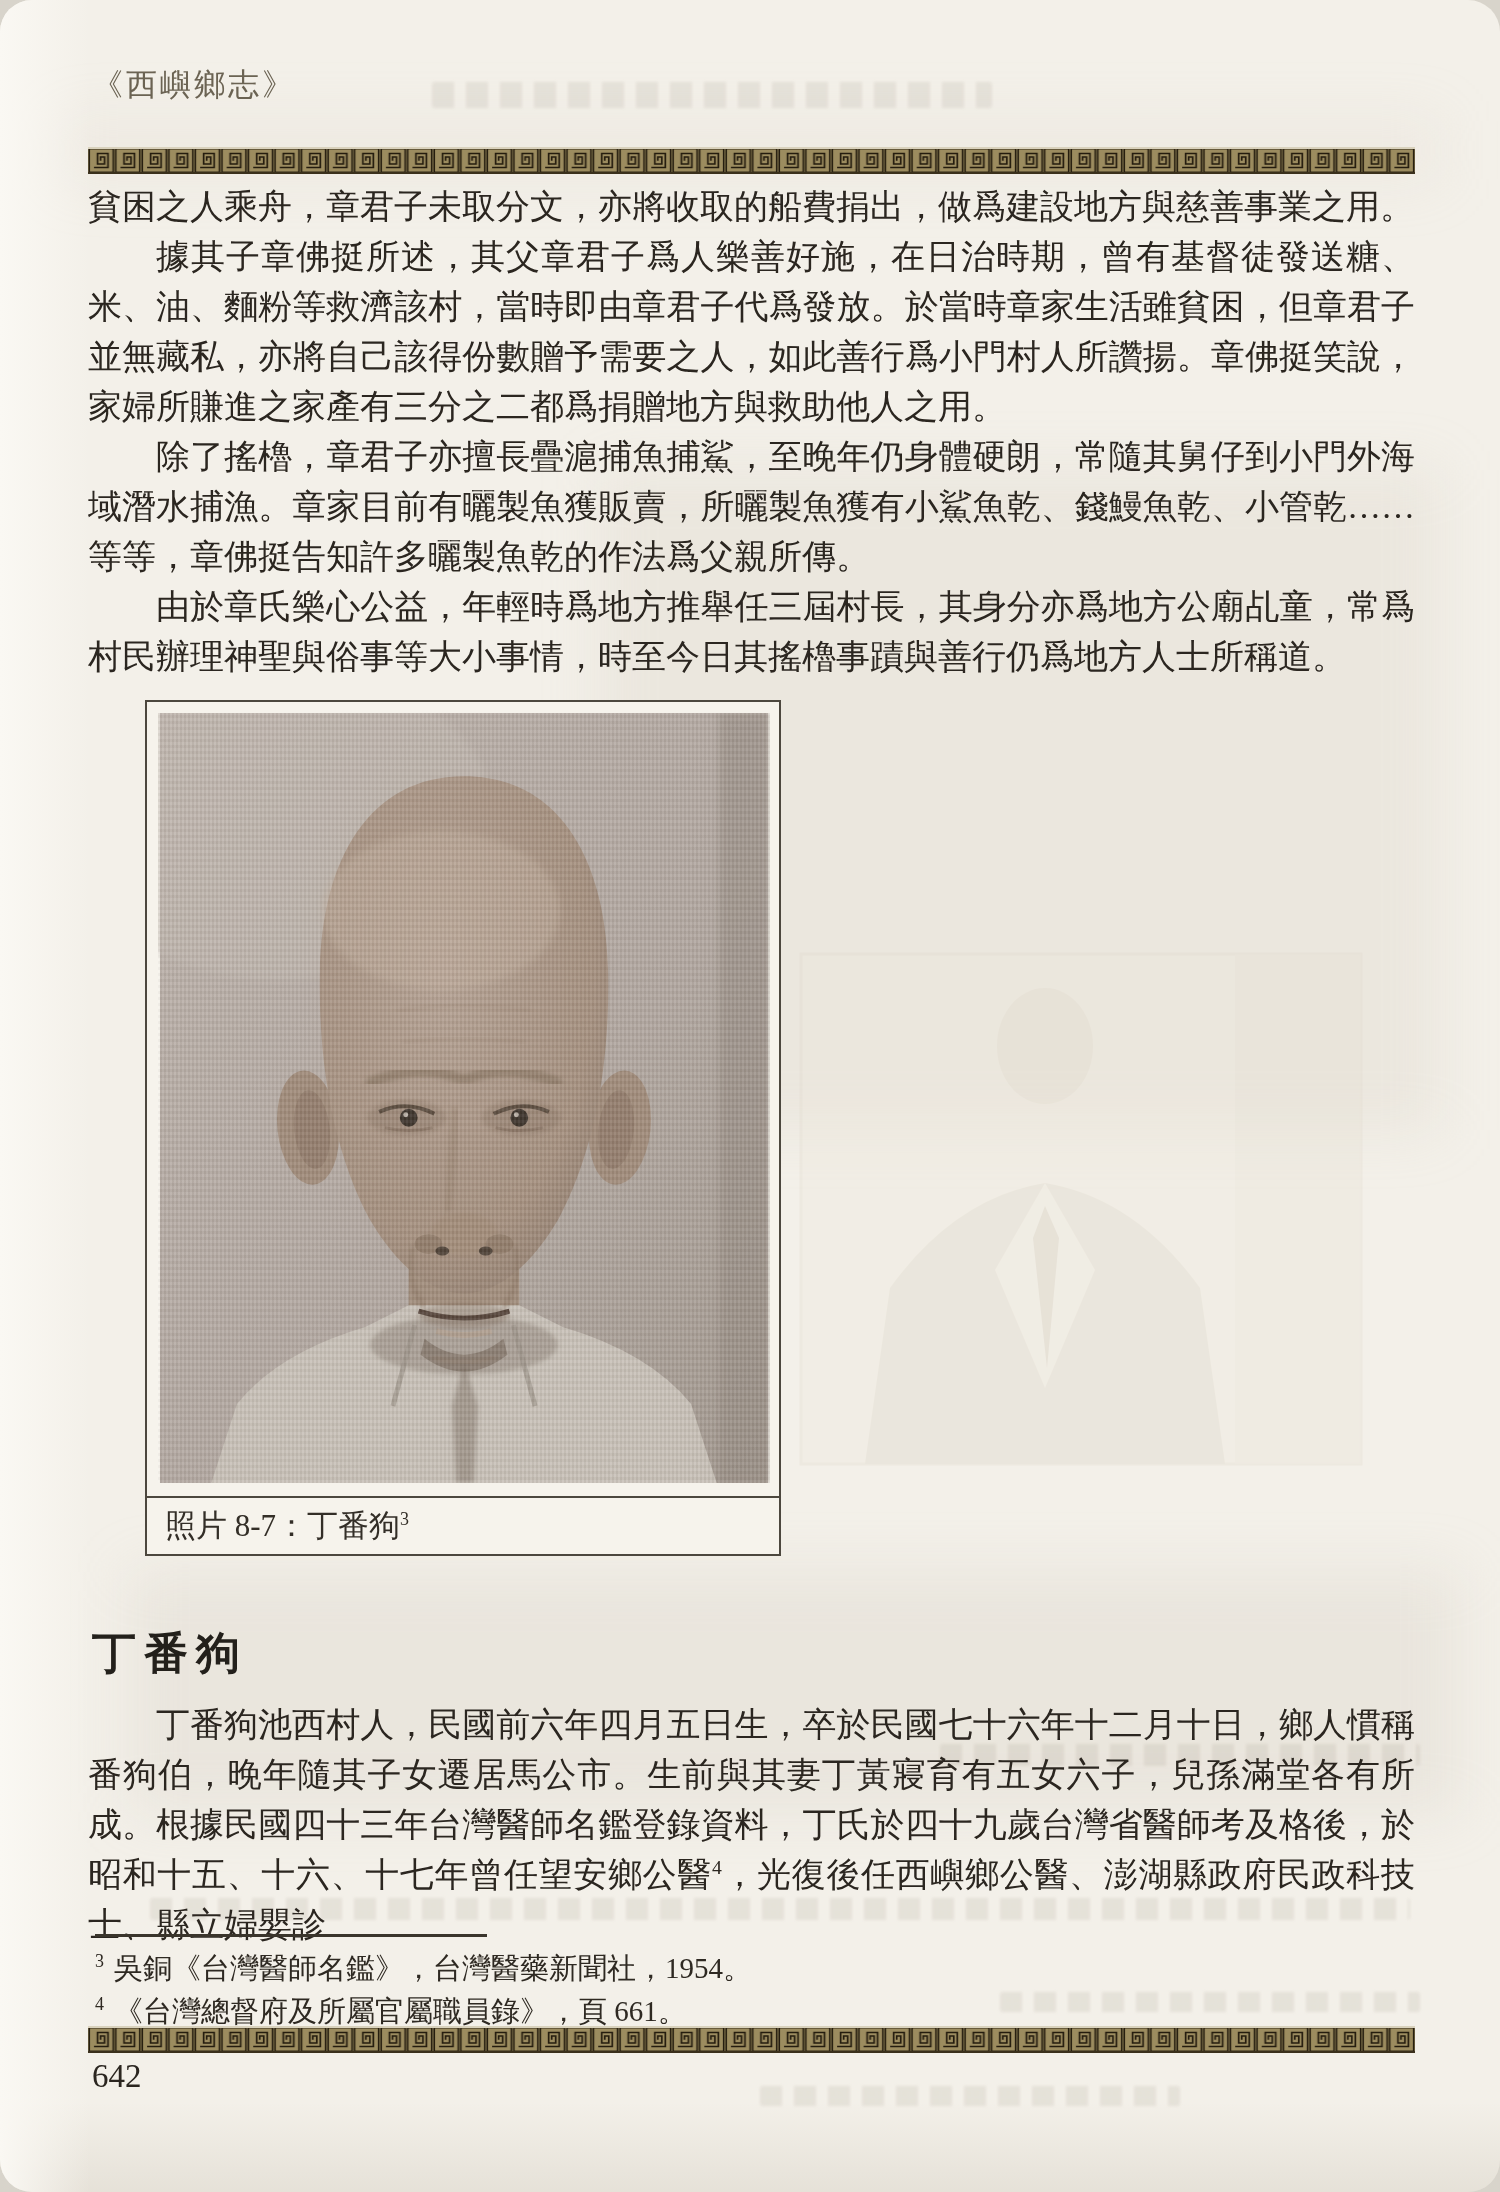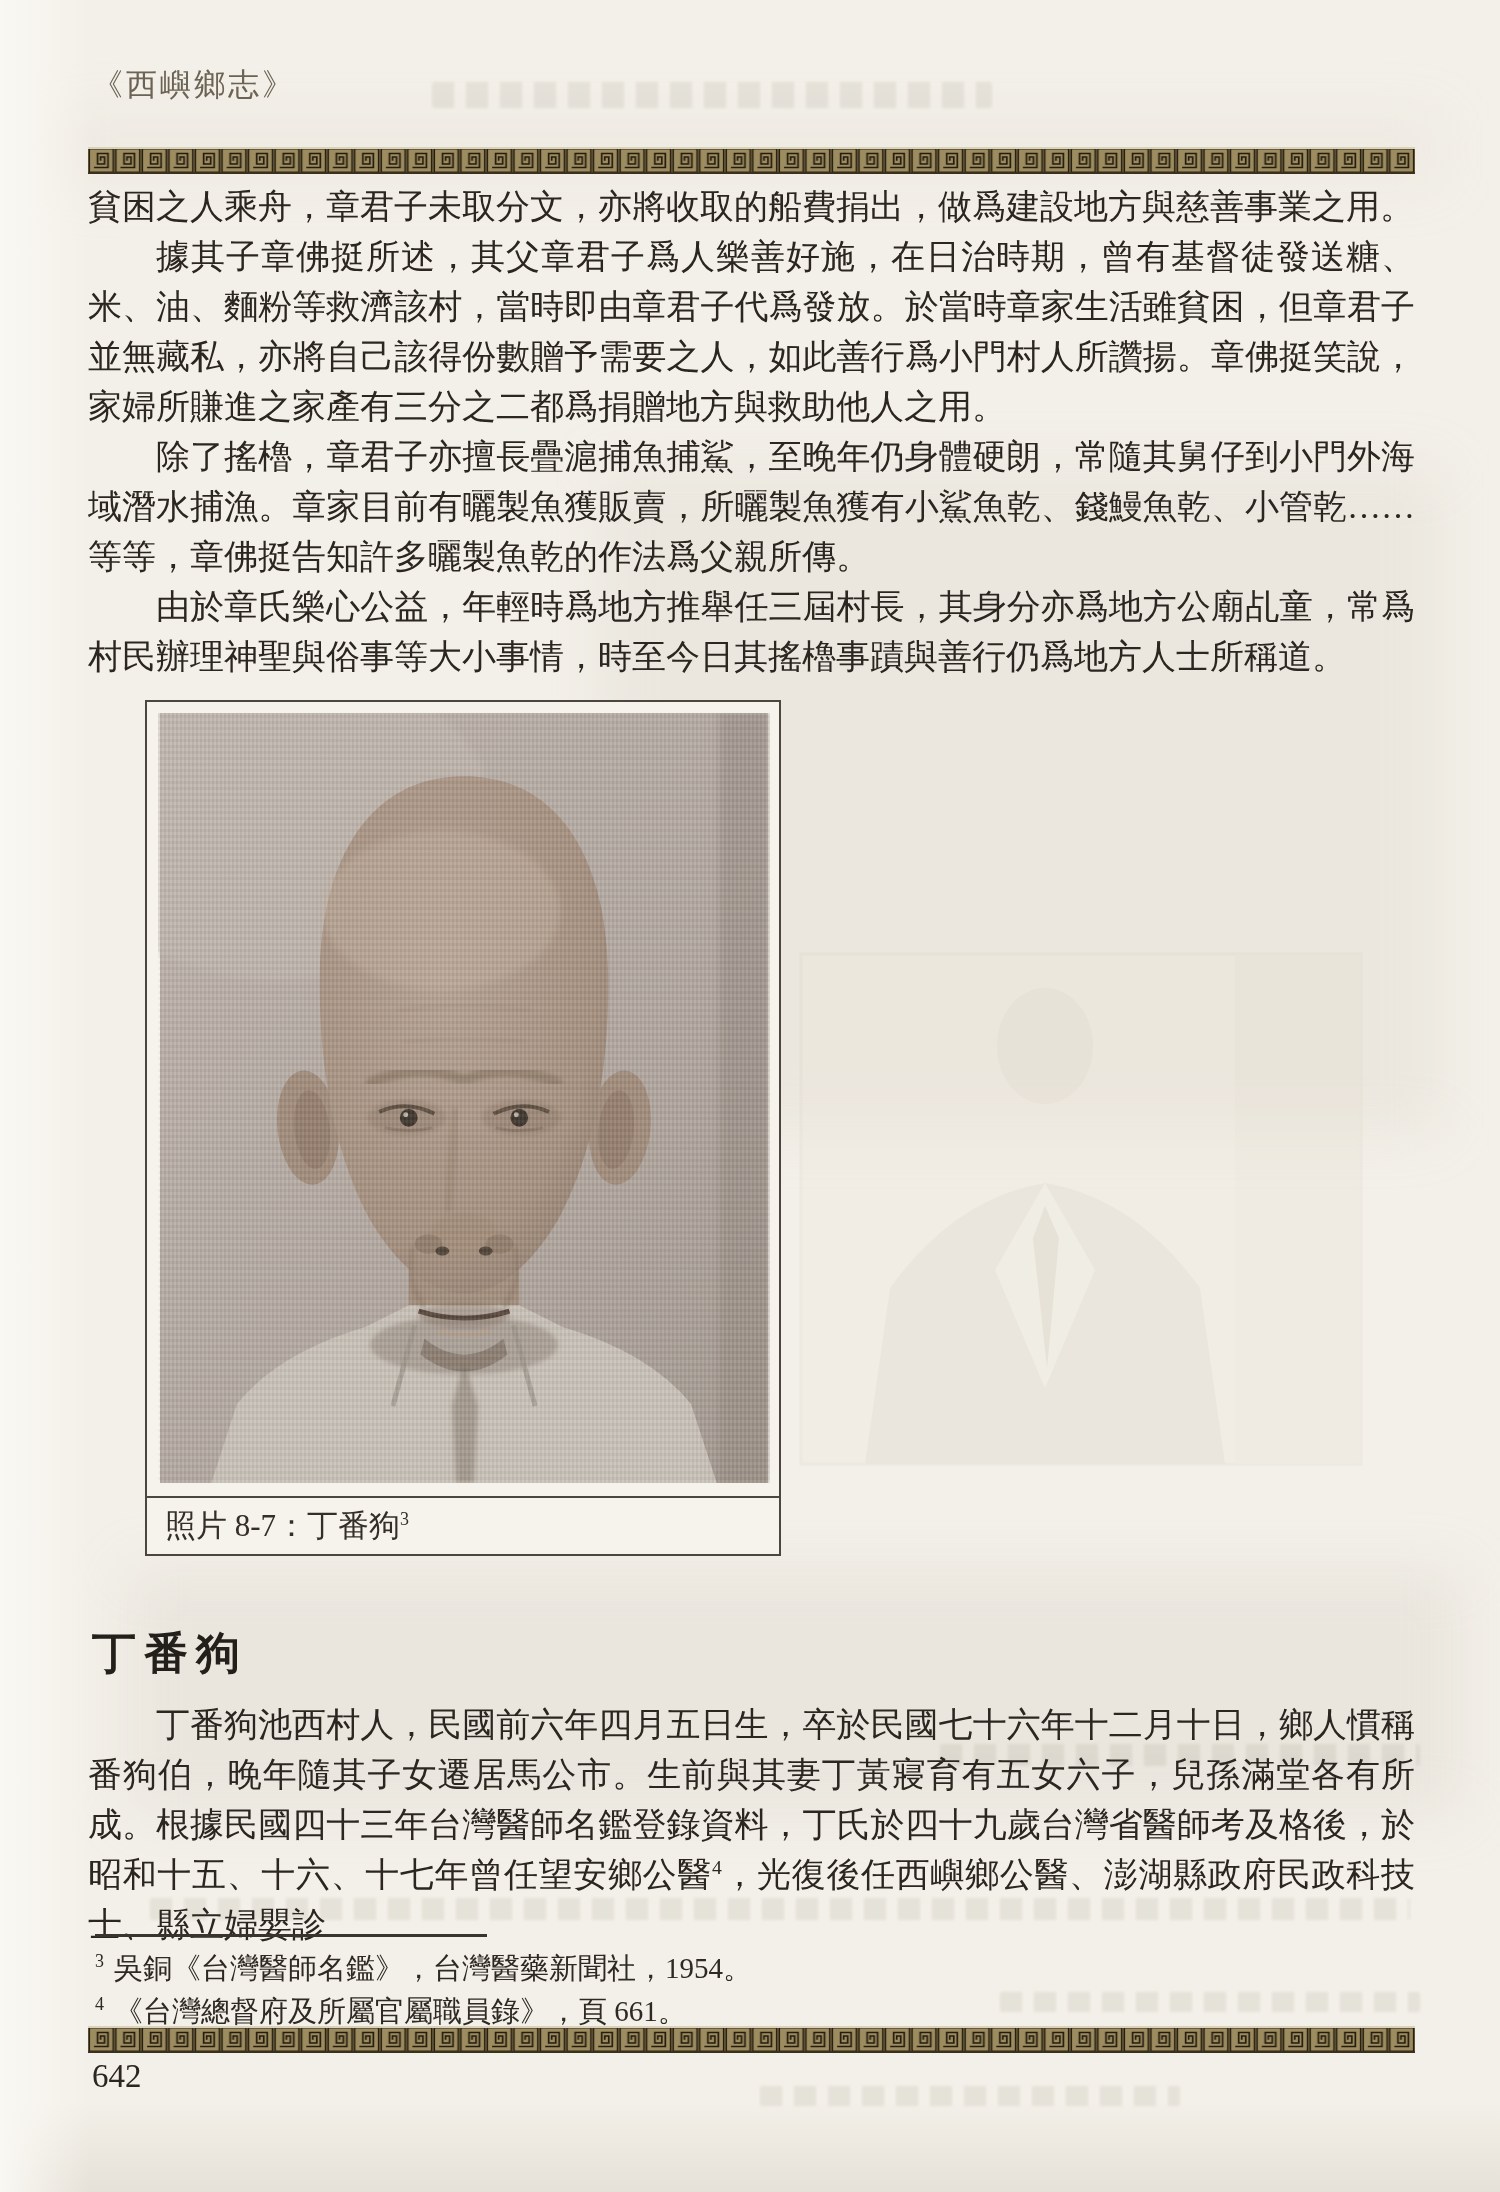--- a/index.html
+++ b/index.html
@@ -4,20 +4,21 @@
 <style>
   html,body{margin:0;padding:0;background:#d8d4cb;}
   .page{
     position:relative;
     width:1500px;height:2192px;
     margin:0 auto;
     background:#f3f0e9;
     font-family:"Liberation Serif","DejaVu Serif",serif;
     color:#2b2620;
     overflow:hidden;
+    border-radius:32px;
   }
   
   .page::before{
     content:"";position:absolute;inset:0;pointer-events:none;
     background:
       linear-gradient(90deg, #faf8f3 0px, rgba(250,248,243,0) 90px),
       linear-gradient(0deg, rgba(205,198,184,.35) 0px, rgba(205,198,184,0) 90px);
     z-index:5;
   }
   .book-title{

